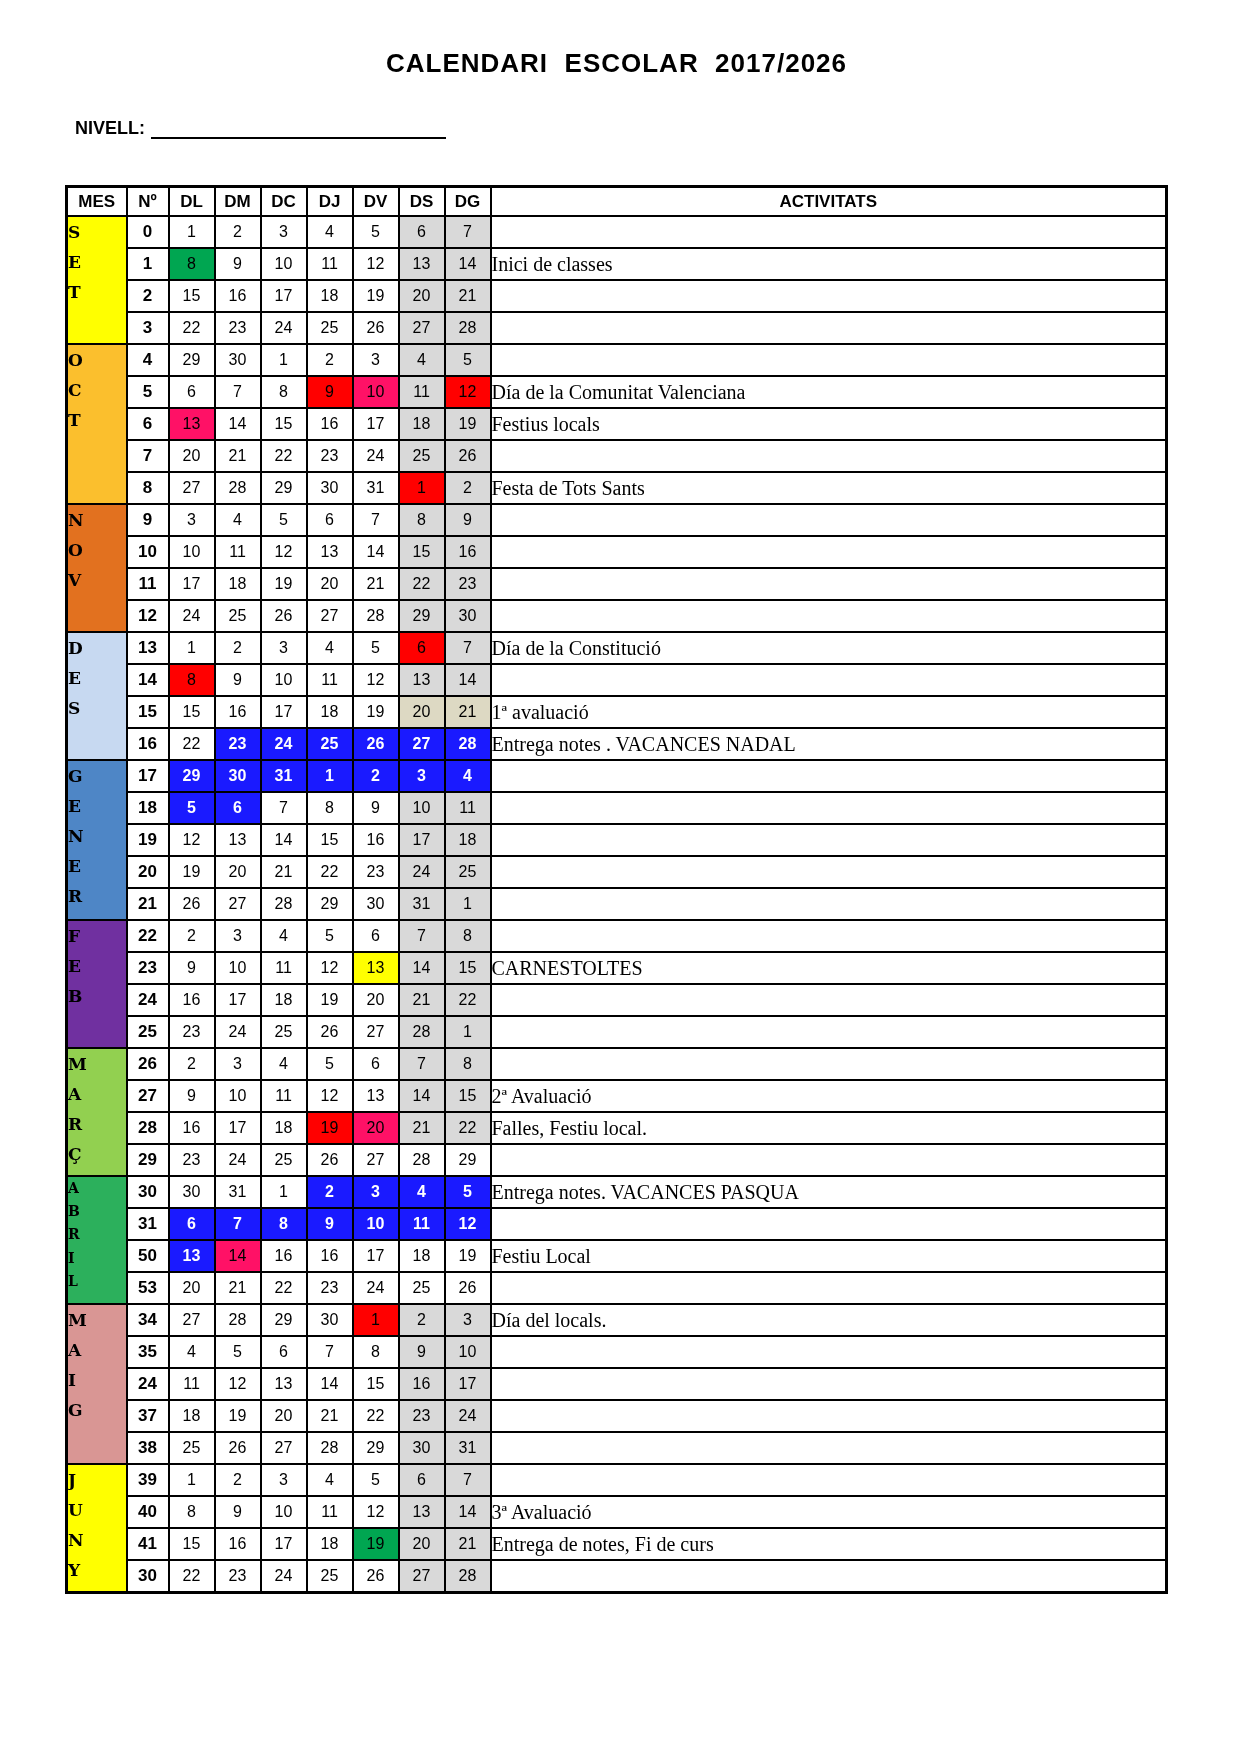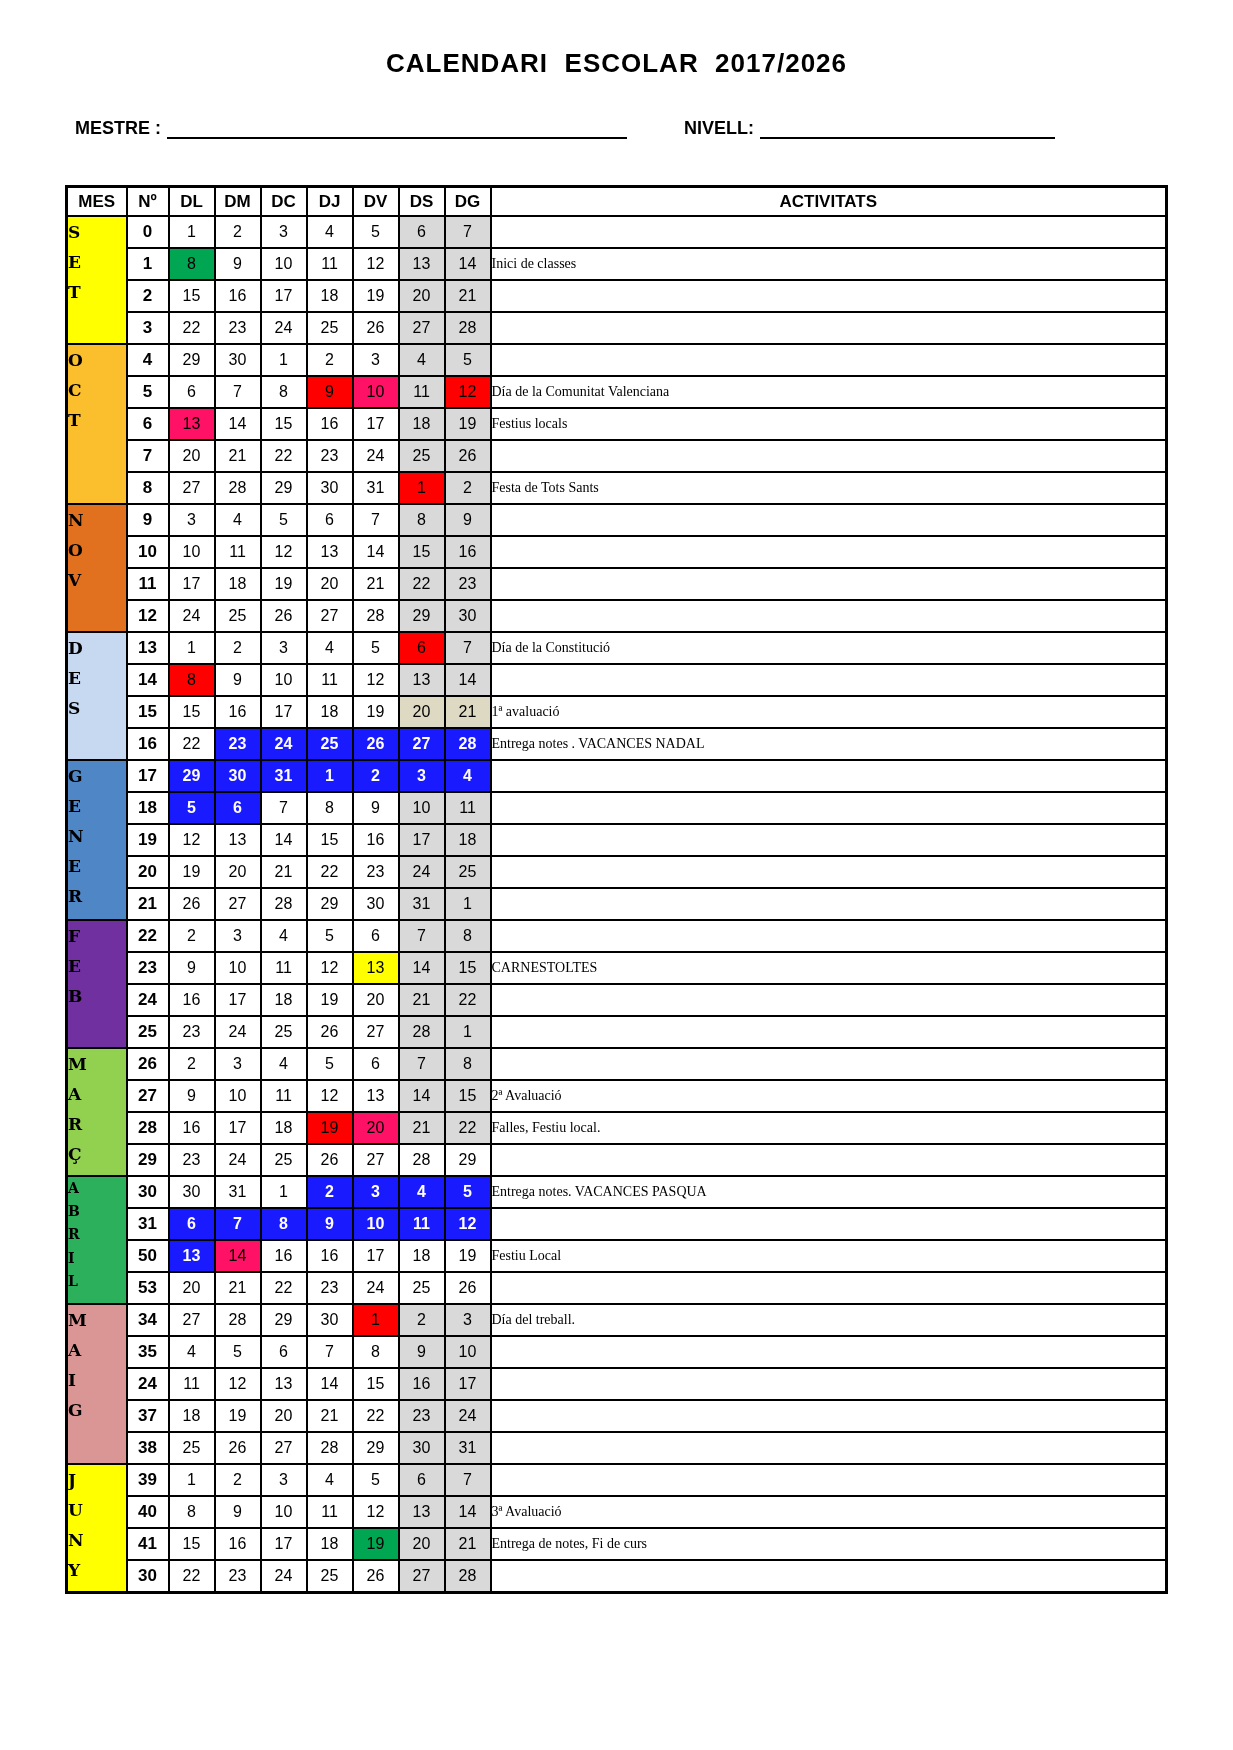--- a/index.html
+++ b/index.html
@@ -64,21 +64,21 @@
     font-size:16px;
     text-align:center;
     font-family:"Liberation Sans",sans-serif;
   }
   td.day.vac{
     color:#fff;
     font-weight:bold;
   }
   td.act{
     font-family:"Liberation Serif",serif;
-    font-size:14px;
+    font-size:20px;
     text-align:left;
     padding-left:8px;
   }
   td.month{
     vertical-align:top;
     font-family:"DejaVu Serif",serif;
     font-weight:bold;
     font-size:17px;
     padding-left:7px;
   }
@@ -91,24 +91,20 @@
     height:23.2px;
     line-height:23.2px;
   }
 </style>
 </head>
 <body>
 
 <div class="title">CALENDARI  ESCOLAR  2017/2026</div>
 
 <div class="fields">
-  <div class="field">
-    <span>MESTRE :</span>
-    <span class="blank-line long"></span>
-  </div>
   <div class="field">
     <span>NIVELL:</span>
     <span class="blank-line short"></span>
   </div>
 </div>
 
 <table class="cal">
   <colgroup>
     <col style="width:60px">
       <col style="width:42px">
@@ -563,21 +559,21 @@
           <div class="ltr">G</div>
         </td>
         <td class="wnum">34</td>
         <td class="day">27</td>
         <td class="day">28</td>
         <td class="day">29</td>
         <td class="day">30</td>
         <td class="day" style="background: rgb(255, 0, 0);">1</td>
         <td class="day" style="background: rgb(217, 217, 217);">2</td>
         <td class="day" style="background: rgb(217, 217, 217);">3</td>
-        <td class="act">Día del treball.</td>
+        <td class="act">Día del locals.</td>
       </tr>
       <tr>
         <td class="wnum">35</td>
         <td class="day">4</td>
         <td class="day">5</td>
         <td class="day">6</td>
         <td class="day">7</td>
         <td class="day">8</td>
         <td class="day" style="background: rgb(217, 217, 217);">9</td>
         <td class="day" style="background: rgb(217, 217, 217);">10</td>

